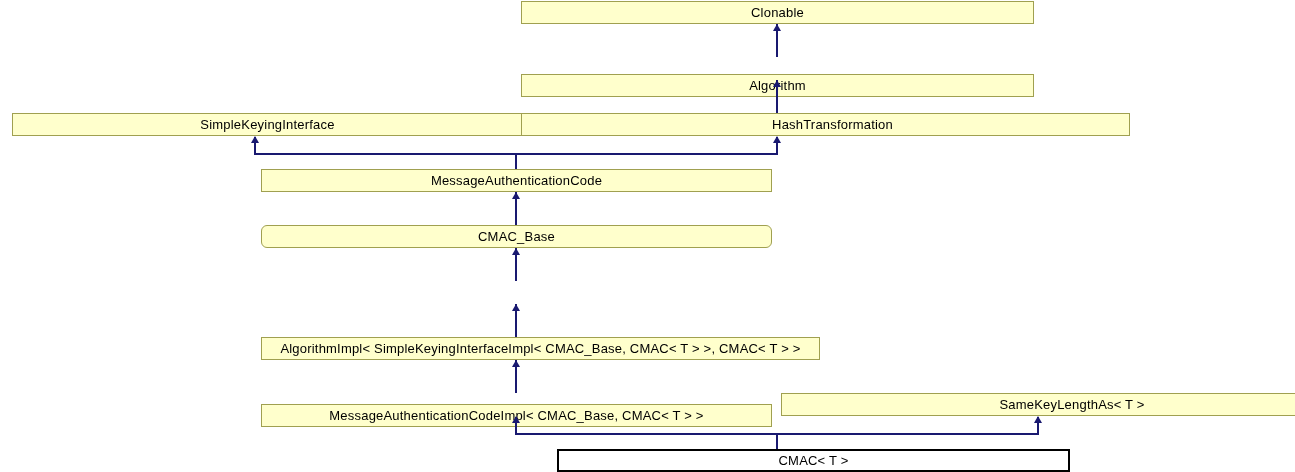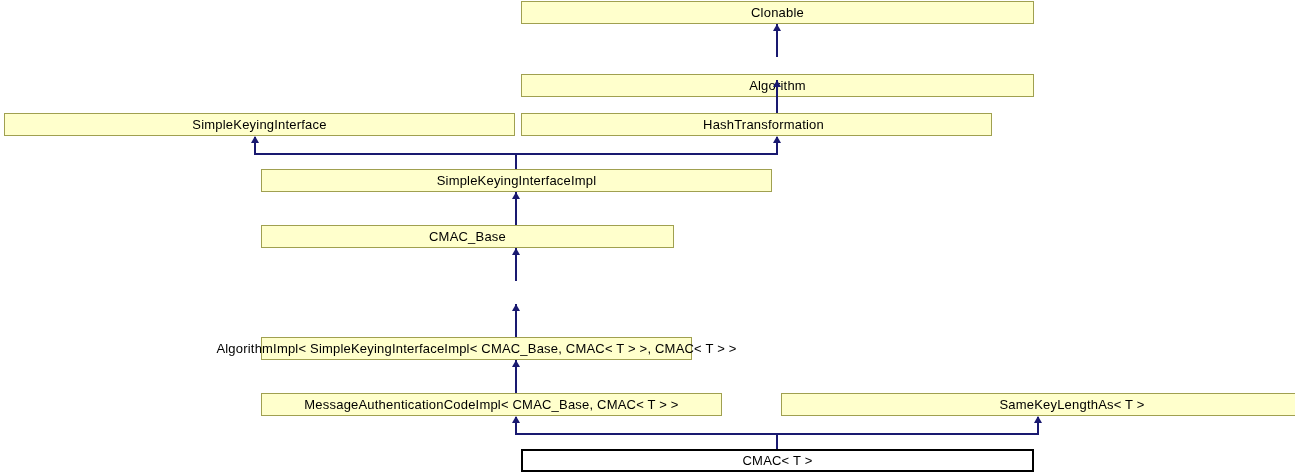--- a/index.html
+++ b/index.html
@@ -29,52 +29,53 @@
     font-size:13px;
     display:flex;align-items:center;justify-content:center;
     white-space:nowrap;
     letter-spacing:0.2px;
     cursor:pointer;
   }
   .node.current{
     background:var(--current-node-fill);
     border:2px solid var(--current-node-border);
     cursor:default;
+    margin-left:36px;
   }
   .vline{position:absolute;width:2px;background:var(--edge);}
   .hline{position:absolute;height:2px;background:var(--edge);}
   .arrow{
     position:absolute;width:0;height:0;
     border-left:4px solid transparent;
     border-right:4px solid transparent;
     border-bottom:7px solid var(--edge);
   }
   
   #n-clonable  {left:521px;top:1px;  width:513px;}
   #n-algorithm {left:521px;top:74px; width:513px;}
-  #n-ski       {left:4px;  top:113px;width:511px;}
-  #n-hash      {left:521px;top:113px;width:471px;padding-left:14px;}
+  #n-ski       {left:12px;  top:113px;width:511px;}
+  #n-hash      {left:521px;top:113px;width:609px;padding-left:14px;}
   #n-mac       {left:261px;top:169px;width:511px;}
-  #n-cmacbase  {left:261px;top:225px;width:413px;}
+  #n-cmacbase  {left:261px;top:225px;width:511px;border-radius:6px;}
   #n-skii      {left:261px;top:281px;width:511px;}
-  #n-algi      {left:261px;top:337px;width:431px;}
-  #n-maci      {left:261px;top:393px;width:461px;}
+  #n-algi      {left:261px;top:337px;width:559px;}
+  #n-maci      {left:261px;top:404px;width:511px;}
   #n-skla      {left:781px;top:393px;width:582px;}
   #n-cmac     {left:521px;top:449px;width:513px;}
 </style>
 </head>
 <body>
 
 <div id="canvas">
 
   <div class="node" id="n-clonable">Clonable</div>
   <div class="node" id="n-algorithm">Algorithm</div>
   <div class="node" id="n-ski">SimpleKeyingInterface</div>
   <div class="node" id="n-hash">HashTransformation</div>
-  <div class="node" id="n-mac">SimpleKeyingInterfaceImpl</div>
+  <div class="node" id="n-mac">MessageAuthenticationCode</div>
   <div class="node" id="n-cmacbase">CMAC_Base</div>
   <div class="node" id="n-algi">AlgorithmImpl&lt; SimpleKeyingInterfaceImpl&lt; CMAC_Base, CMAC&lt; T &gt; &gt;, CMAC&lt; T &gt; &gt;</div>
   <div class="node" id="n-maci">MessageAuthenticationCodeImpl&lt; CMAC_Base, CMAC&lt; T &gt; &gt;</div>
   <div class="node" id="n-skla">SameKeyLengthAs&lt; T &gt;</div>
   <div class="node current" id="n-cmac">CMAC&lt; T &gt;</div>
 
   <div class="vline" style="left:776px;top:24px;height:33px;"></div>
   <div class="arrow" style="left:773px;top:24px;"></div>
 
   <div class="vline" style="left:776px;top:80px;height:33px;"></div>

